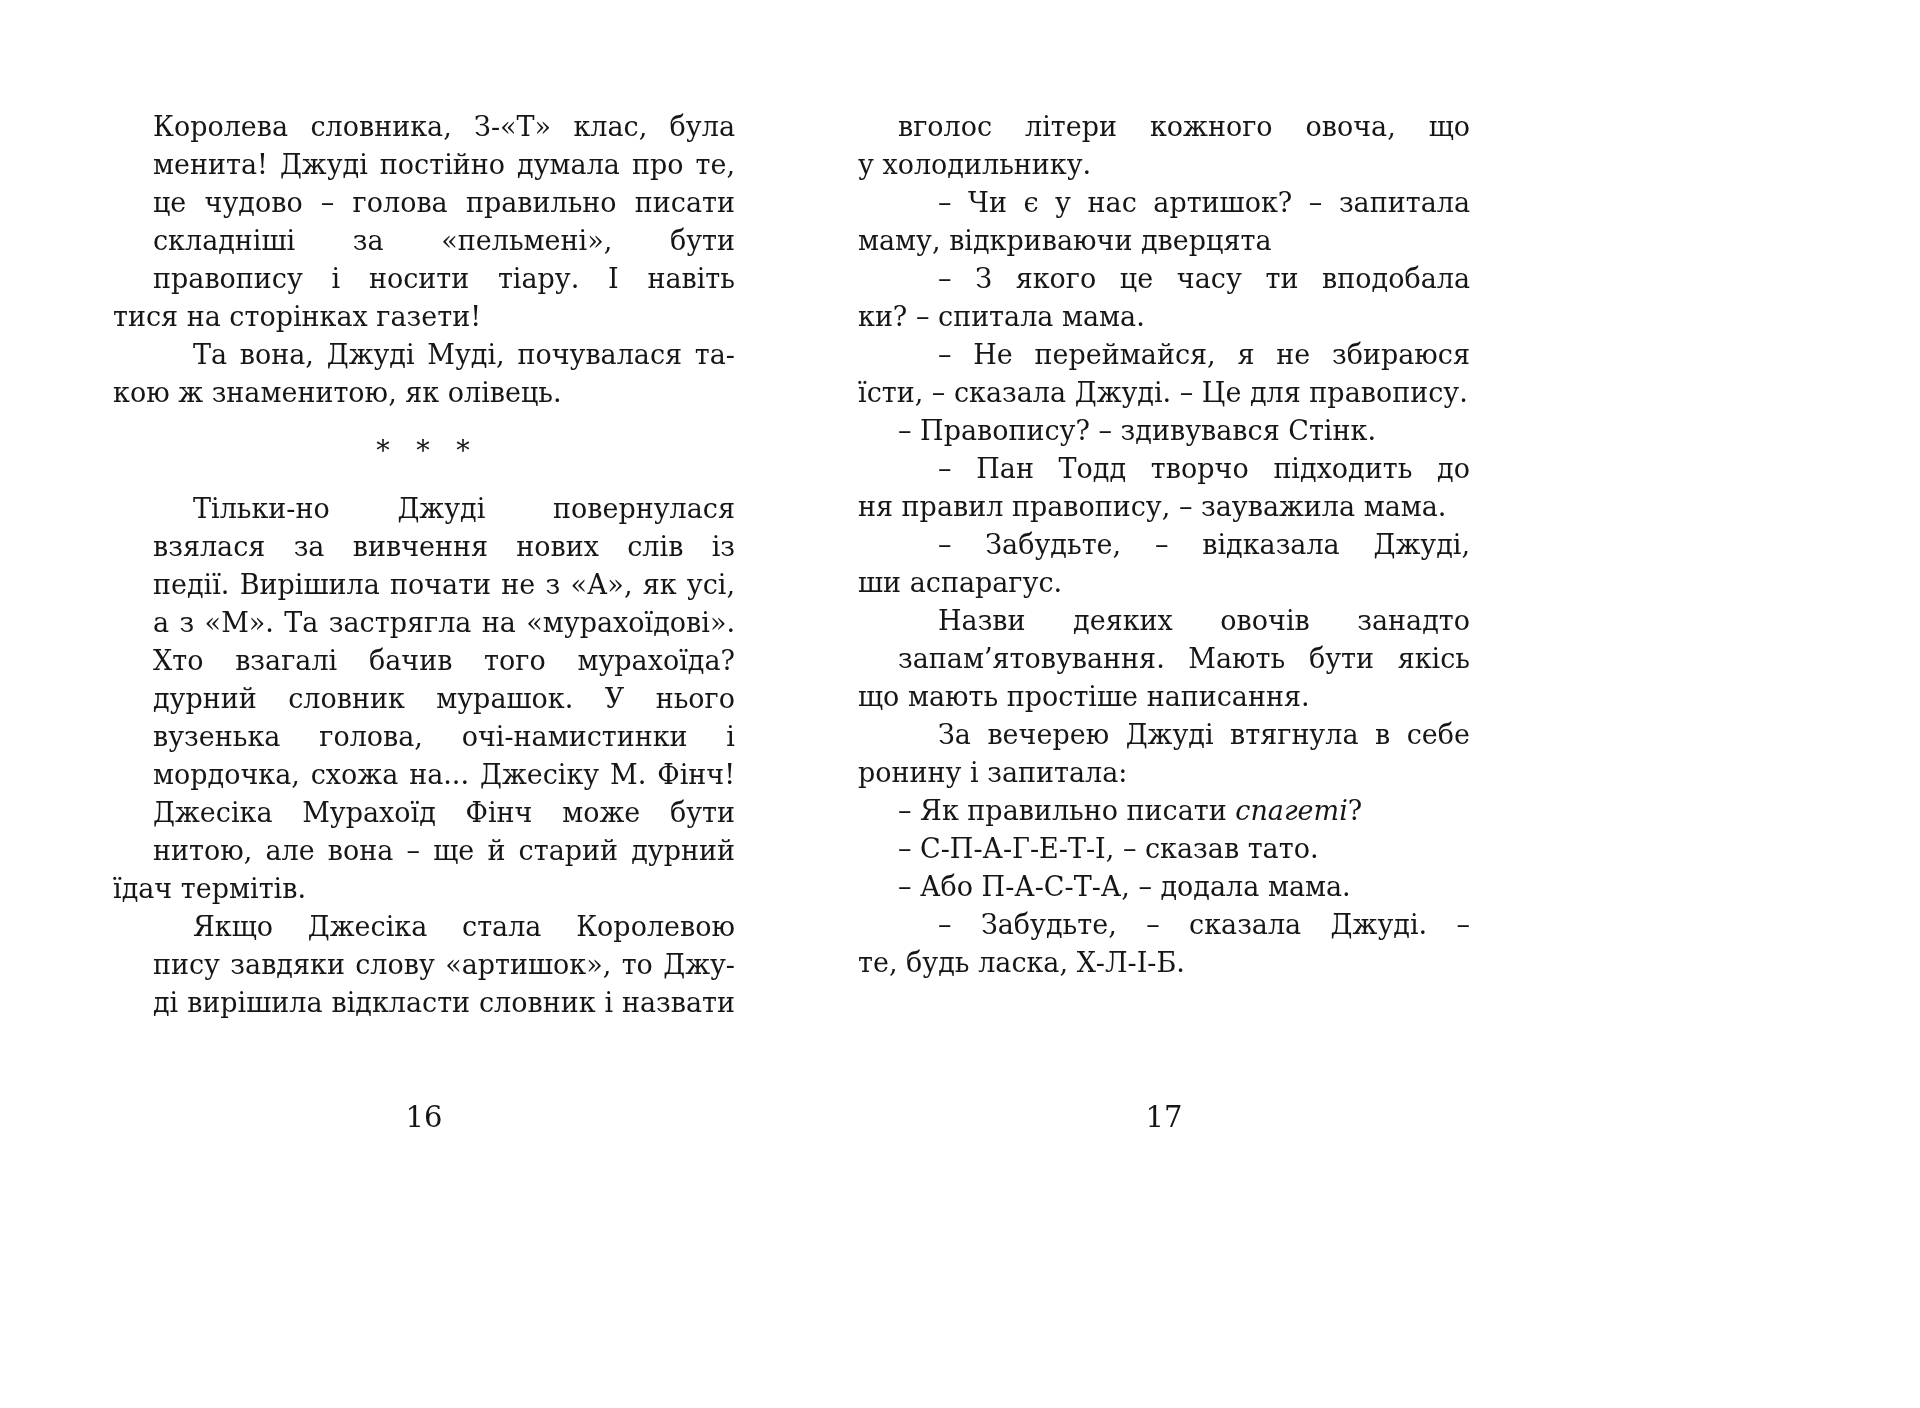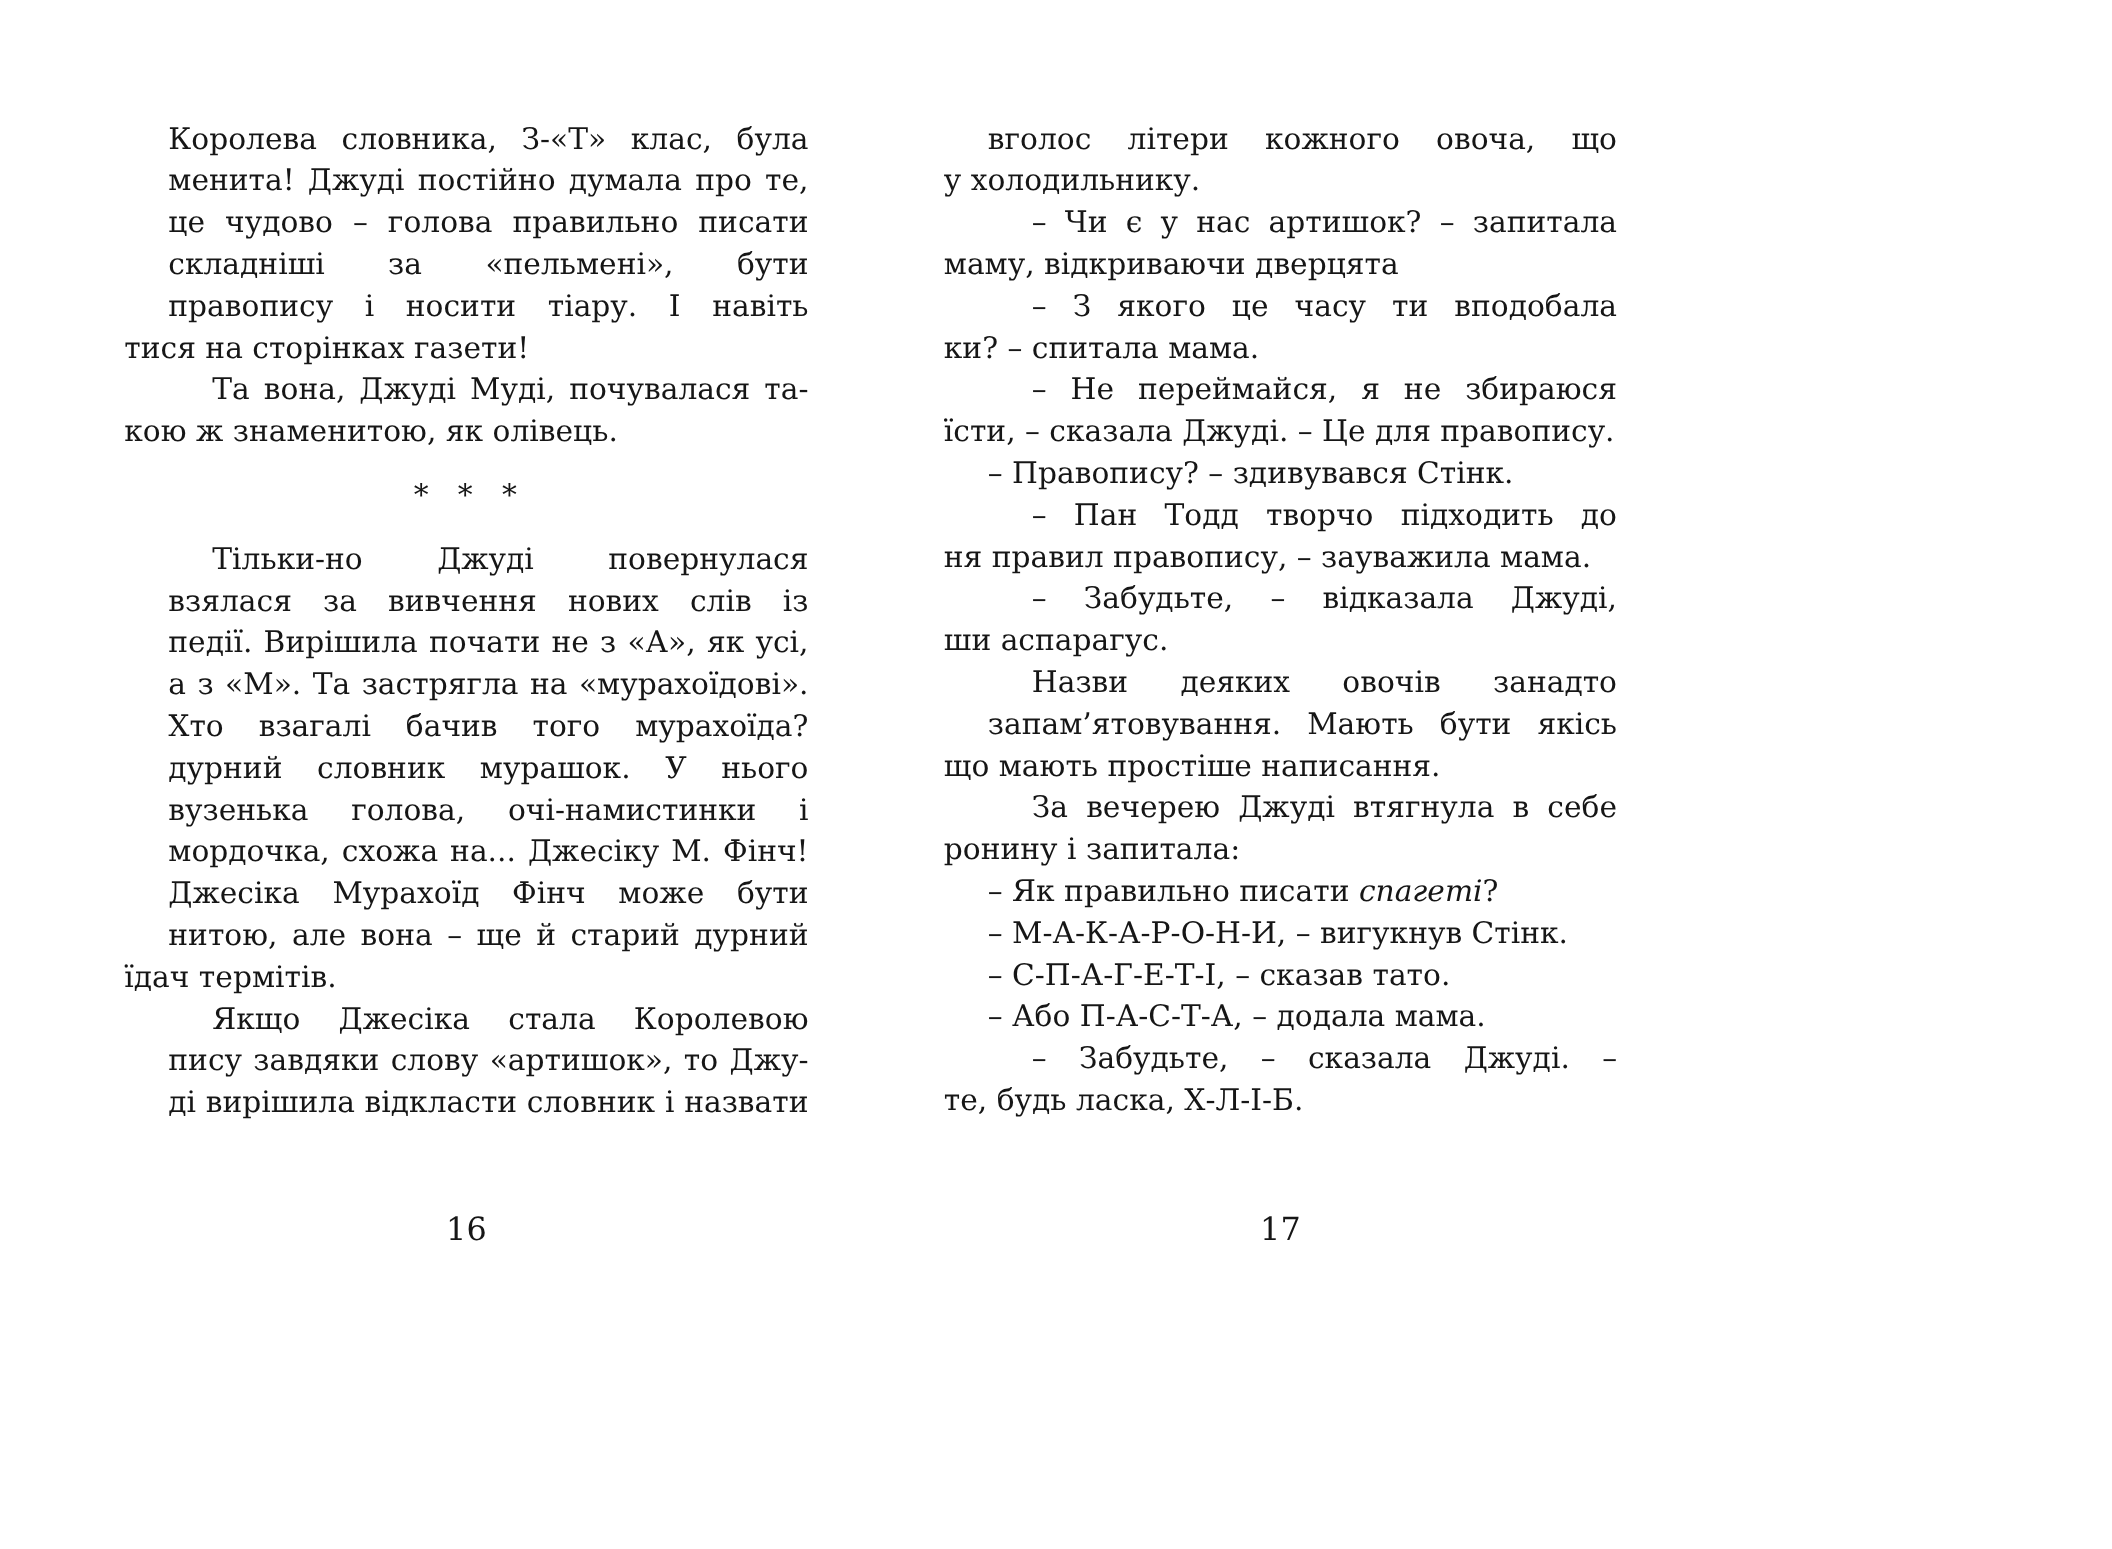--- a/index.html
+++ b/index.html
@@ -108,21 +108,20 @@
         <div class="line j ind">– Пан Тодд творчо підходить до вивчен-</div>
         <div class="line">ня правил правопису, – зауважила мама.</div>
         <div class="line j ind">– Забудьте, – відказала Джуді, побачив-</div>
         <div class="line">ши аспарагус.</div>
         <div class="line j ind">Назви деяких овочів занадто складні для</div>
         <div class="line j">запам’ятовування. Мають бути якісь харчі,</div>
         <div class="line">що мають простіше написання.</div>
         <div class="line j ind">За вечерею Джуді втягнула в себе мака-</div>
         <div class="line">ронину і запитала:</div>
         <div class="line ind"><span>– Як правильно писати </span><i>спагеті</i><span>?</span></div>
-        <div class="line ind">– М-А-К-А-Р-О-Н-И, – вигукнув Стінк.</div>
         <div class="line ind">– С-П-А-Г-Е-Т-І, – сказав тато.</div>
         <div class="line ind">– Або П-А-С-Т-А, – додала мама.</div>
         <div class="line j ind">– Забудьте, – сказала Джуді. – Передай-</div>
         <div class="line">те, будь ласка, Х-Л-І-Б.</div>
       </div>
     <div class="page-number">17</div>
   </section>
 
 </div>
 

